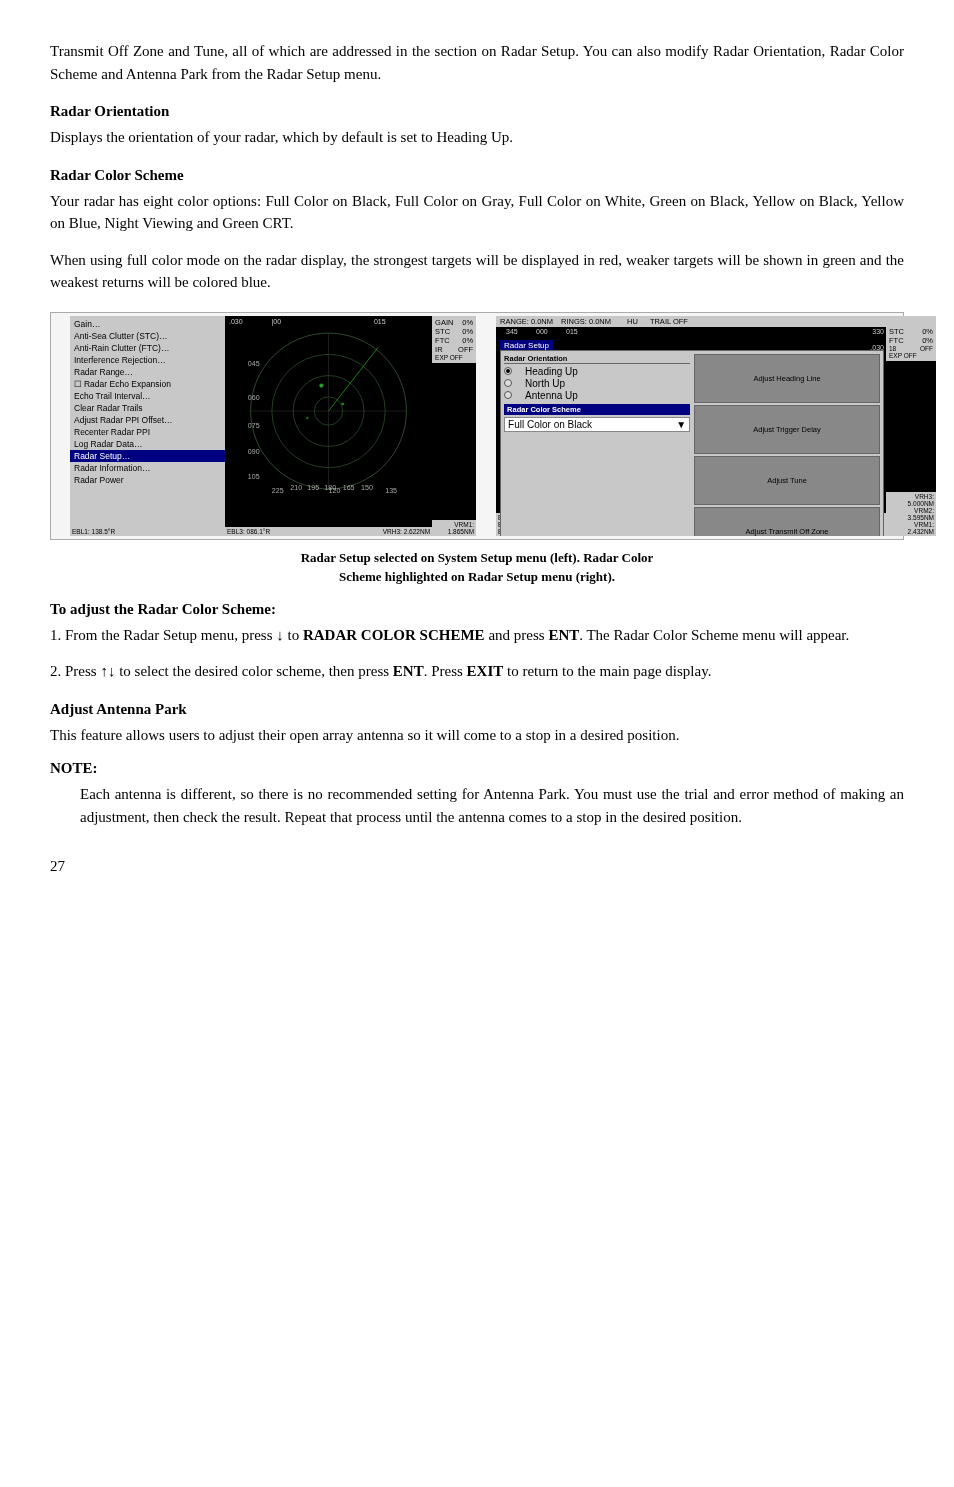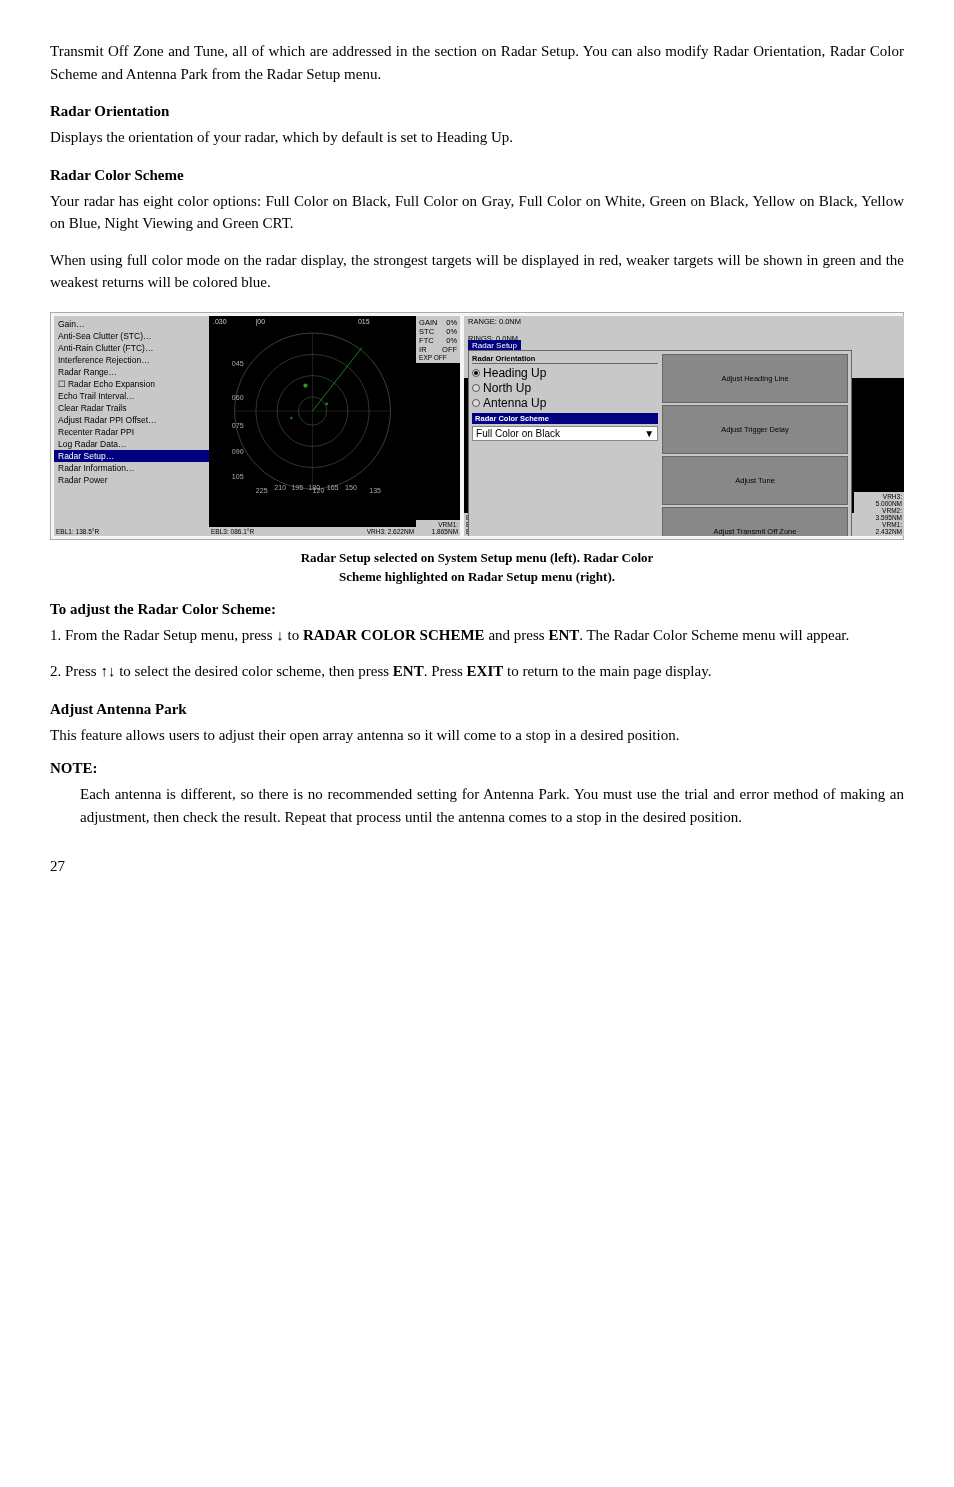--- a/index.html
+++ b/index.html
@@ -39,20 +39,21 @@
     }
     .radar-panel {
       background: #000;
       color: #fff;
       font-size: 9px;
       font-family: Arial, sans-serif;
       position: relative;
       flex: 1;
       min-height: 220px;
       overflow: hidden;
+      margin-left: 16px;
     }
     .radar-panel.left { flex: 0 0 48%; }
     .radar-panel.right { flex: 0 0 52%; }
 
     
     .left-menu {
       position: absolute;
       left: 0; top: 0;
       width: 155px;
       background: #c8c8c8;
@@ -78,22 +79,22 @@
       color: #000;
       font-size: 7.5px;
       padding: 19px 3px;
       margin-bottom: 2px;
       text-align: center;
       white-space: nowrap;
     }
 
     
     .radio-item {
-      display: flex; align-items: center; gap: 3px;
-      font-size: 12px; margin-bottom: 1px;
+      display: flex; align-items: center; gap: 13px;
+      font-size: 10px; margin-bottom: 1px;
     }
     .radio-dot {
       width: 8px; height: 8px;
       border-radius: 50%;
       border: 1px solid #555;
       background: #ddd;
       display: inline-flex; align-items: center; justify-content: center;
     }
     .radio-dot.selected::after {
       content: '';
@@ -235,21 +236,21 @@
     <div style="position:absolute; bottom:0; left:155px; right:44px; background:#c8c8c8; color:#000; font-size:6.5px; font-family:Arial,sans-serif; display:flex; justify-content:space-between; padding:1px 2px;">
       <div>EBL3: 086.1°R</div>
       <div>VRH3: 2.622NM</div>
     </div>
     <div style="position:absolute; bottom:0; left:0; width:155px; background:#c8c8c8; color:#000; font-size:6.5px; font-family:Arial,sans-serif; padding:1px 2px;">EBL1: 138.5°R</div>
     <div style="position:absolute; bottom:0; right:0; width:44px; background:#c8c8c8; color:#000; font-size:6.5px; font-family:Arial,sans-serif; padding:1px 2px; text-align:right;">VRM1: 1.865NM</div>
   </div>
 
   <div class="radar-panel right" style="position:relative; height:220px;">
 
-    <div style="position:absolute; top:0; left:0; right:0; background:#c8c8c8; color:#000; font-size:7.5px; font-family:Arial,sans-serif; padding:1px 4px; display:flex; gap:8px; z-index:10;flex-direction:column;">
+    <div style="position:absolute; top:0; left:0; right:0; background:#c8c8c8; color:#000; font-size:7.5px; font-family:Arial,sans-serif; padding:1px 4px; display:flex; gap:8px; z-index:10;">
       <span>RANGE: 0.0NM</span>
       <span>RINGS: 0.0NM</span>
       <span style="margin-left:8px;">HU</span>
       <span style="margin-left:4px;">TRAIL OFF</span>
     </div>
 
     <div style="position:absolute; top:12px; left:10px; color:#ccc; font-size:7px; font-family:Arial,sans-serif; z-index:5;">345</div>
     <div style="position:absolute; top:12px; left:40px; color:#ccc; font-size:7px; font-family:Arial,sans-serif; z-index:5;">000</div>
     <div style="position:absolute; top:12px; left:70px; color:#ccc; font-size:7px; font-family:Arial,sans-serif; z-index:5;">015</div>
     <div style="position:absolute; top:12px; left:6px; right:0; color:#ccc; font-size:7px; font-family:Arial,sans-serif; z-index:5; text-align:right; padding-right:52px;">330</div>

